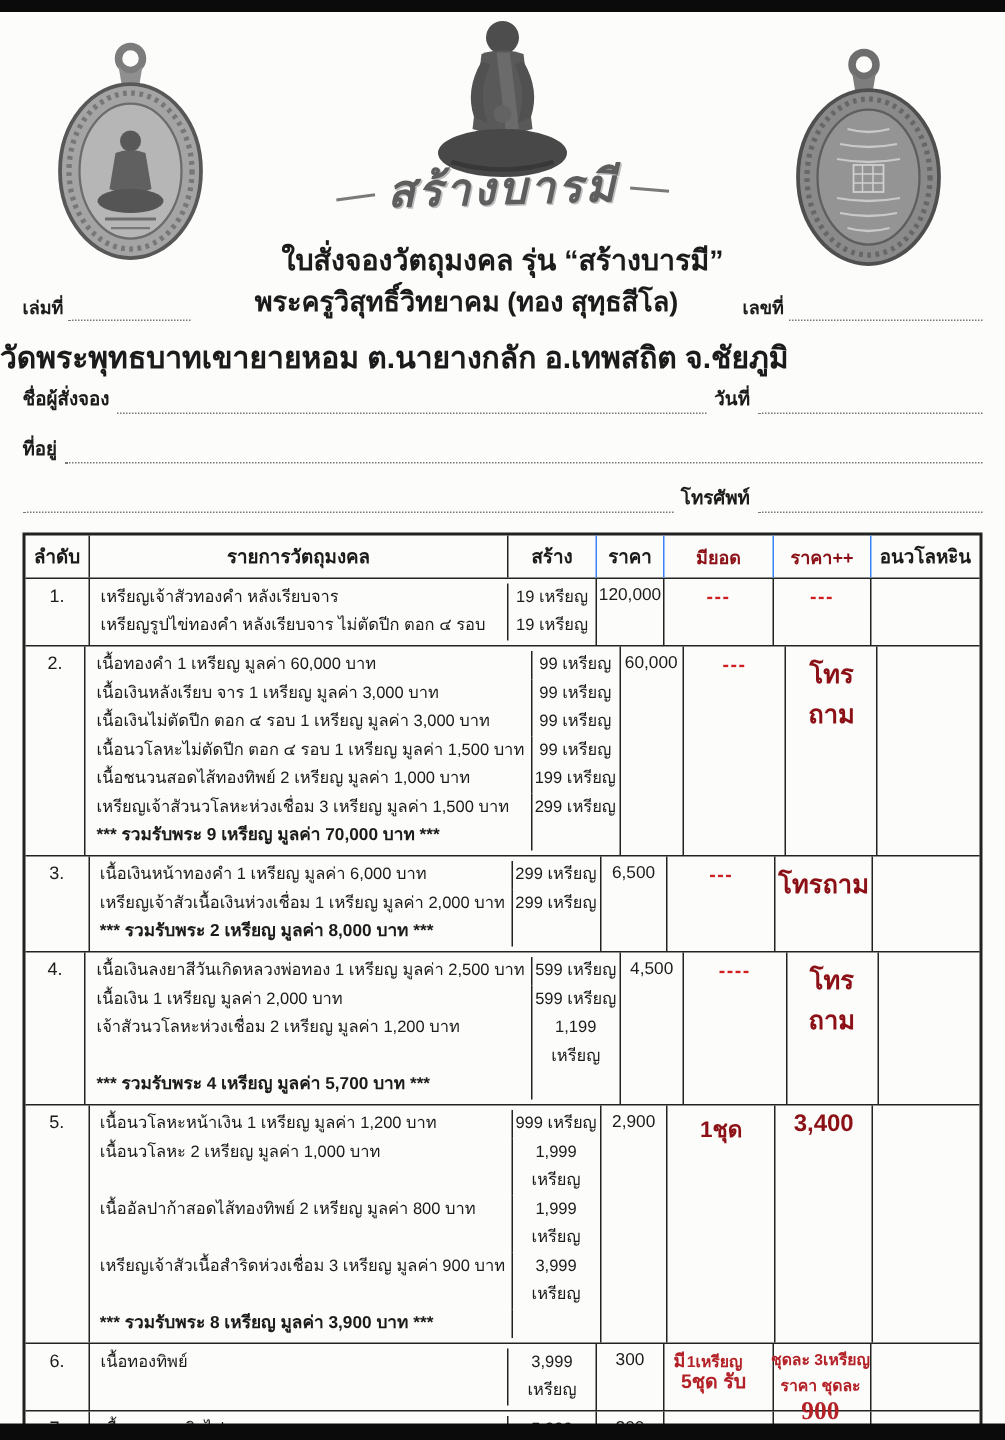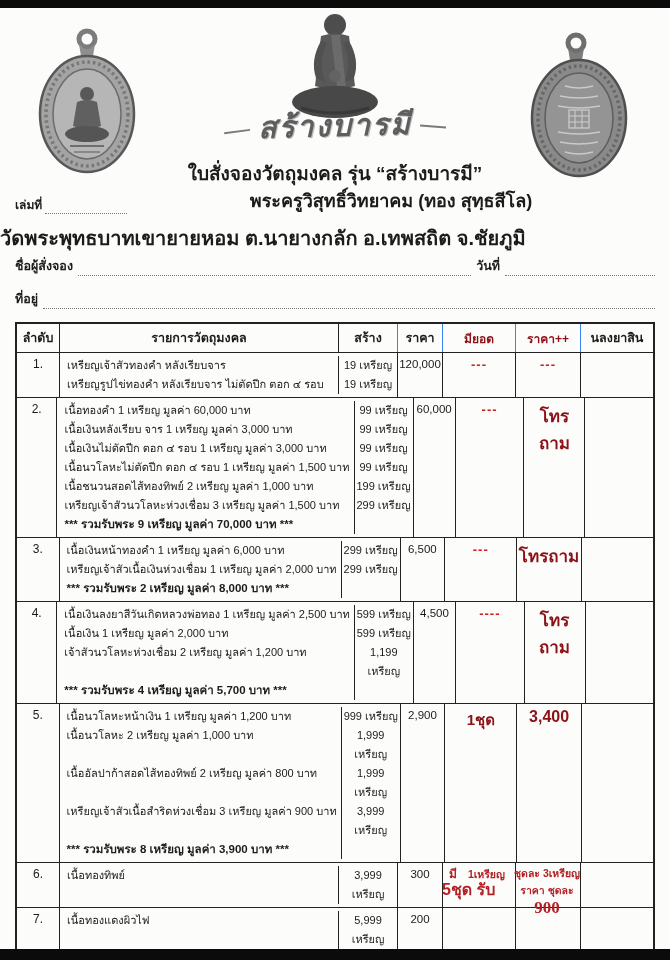--- a/index.html
+++ b/index.html
@@ -63,22 +63,22 @@
   .rdash{color:#cc2020;font-weight:bold;font-size:13px;letter-spacing:1px;}
   .rcall{color:#8c1117;font-weight:bold;font-size:17px;}
   .rset{color:#8c1117;font-weight:bold;font-size:15px;}
   .rnum{color:#8c1117;font-weight:bold;font-size:16px;}
 
   .row-group{position:relative;}
   .anno67{position:absolute;top:0;bottom:0;right:73px;width:139px;display:flex;
           color:#b32127;pointer-events:none;z-index:2;}
   .a-left{position:relative;width:73px;font-weight:bold;}
   .a-mi{position:absolute;left:8px;top:1px;font-size:12px;}
-  .a-set{position:absolute;left:1px;top:14px;font-size:16px;white-space:nowrap;}
-  .a-c1{position:absolute;right:9px;top:3px;font-size:10.5px;}
+  .a-set{position:absolute;left:13px;top:14px;font-size:13px;white-space:nowrap;}
+  .a-c1{position:absolute;right:19px;top:3px;font-size:10.5px;}
   .a-right{position:relative;flex:1;text-align:center;font-weight:bold;}
   .a-r1{font-size:10.5px;margin-top:2px;white-space:nowrap;}
   .a-r2{font-size:10.5px;white-space:nowrap;}
   .a-r3{font-size:17px;font-family:"Liberation Serif",serif;line-height:18px;}
 </style>
 </head>
 <body>
 
 <div class="page">
   <div class="bar-top"></div>
@@ -131,46 +131,55 @@
   </div>
 
   <div class="t1">ใบสั่งจองวัตถุมงคล รุ่น “สร้างบารมี”</div>
 
   <div class="t2row">
     <div class="book">
       <span class="lab-sm">เล่มที่</span>
       <span class="dots"></span>
     </div>
     <div class="t2">พระครูวิสุทธิ์วิทยาคม (ทอง สุทฺธสีโล)</div>
+    <div class="docno">
+      <span class="lab-sm">เลขที่</span>
+      <span class="dots"></span>
+    </div>
   </div>
 
   <div class="t3">วัดพระพุทธบาทเขายายหอม ต.นายางกลัก อ.เทพสถิต จ.ชัยภูมิ</div>
 
   <div class="content">
 
     <div class="fline">
       <span class="flabel">ชื่อผู้สั่งจอง</span>
       <span class="dots"></span>
       <span class="flabel">วันที่</span>
       <span class="dots small"></span>
     </div>
     <div class="fline">
       <span class="flabel">ที่อยู่</span>
       <span class="dots"></span>
+    </div>
+    <div class="fline">
+      <span class="dots"></span>
+      <span class="flabel">โทรศัพท์</span>
+      <span class="dots small"></span>
     </div>
 
     <div class="tbl">
       <div class="h-row">
         <div class="hc w-num br">ลำดับ</div>
         <div class="hc w-items br">รายการวัตถุมงคล</div>
         <div class="hc w-made">สร้าง</div>
         <div class="hc w-price bl">ราคา</div>
         <div class="hc w-yod bl hred">มียอด</div>
         <div class="hc w-plus bl hred">ราคา++</div>
-        <div class="hc w-amt bl">นลงยาสิน</div>
+        <div class="hc w-amt bl">อนวโลหะิน</div>
       </div>
       <div class="tbl-body">
           <div class="t-row">
             <div class="c-num">1.</div>
             <div class="c-lines">
               <div class="line">
                 <div class="item">เหรียญเจ้าสัวทองคำ หลังเรียบจาร</div>
                 <div class="made">19 เหรียญ</div>
               </div>
               <div class="line">

